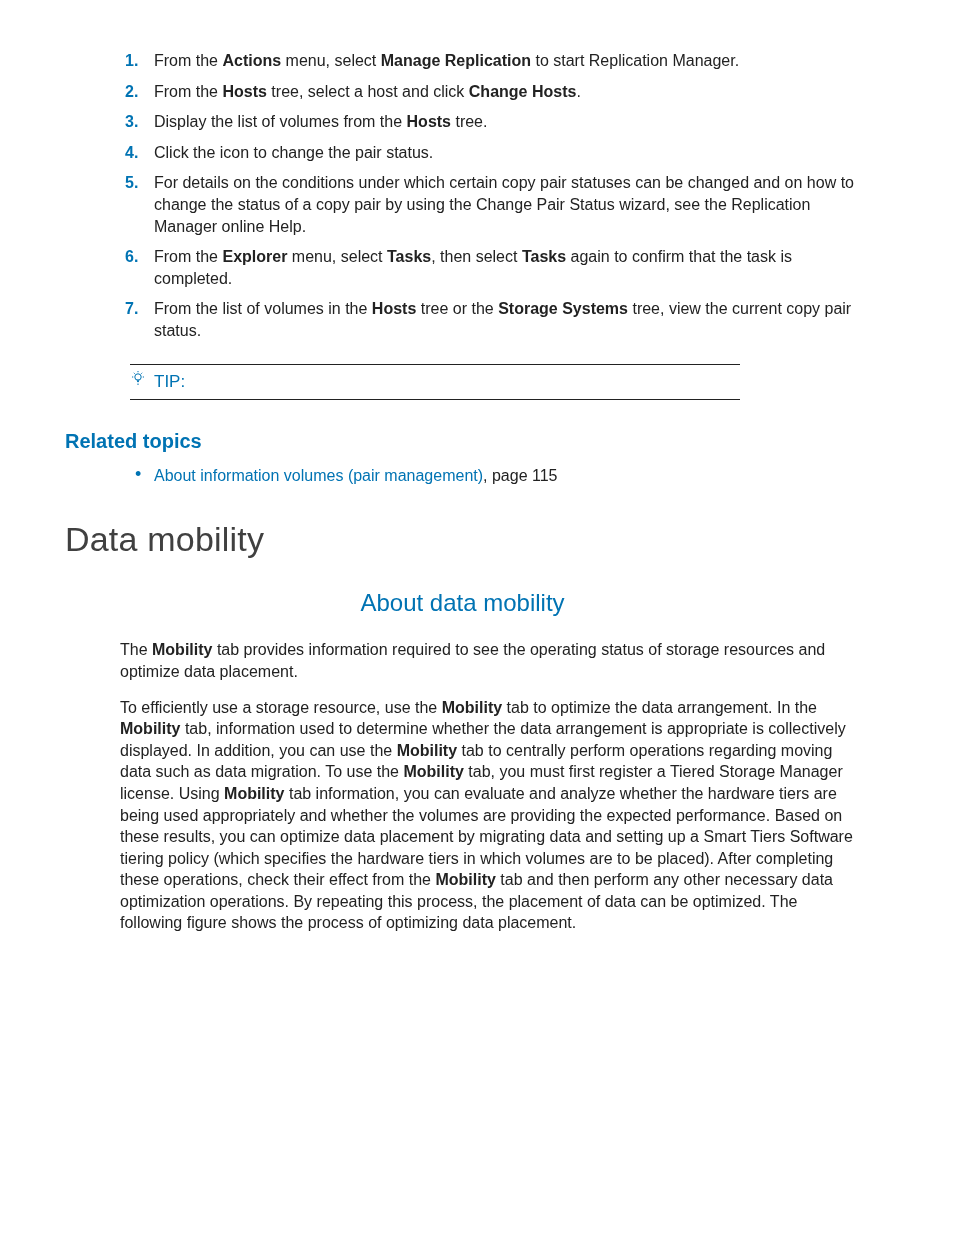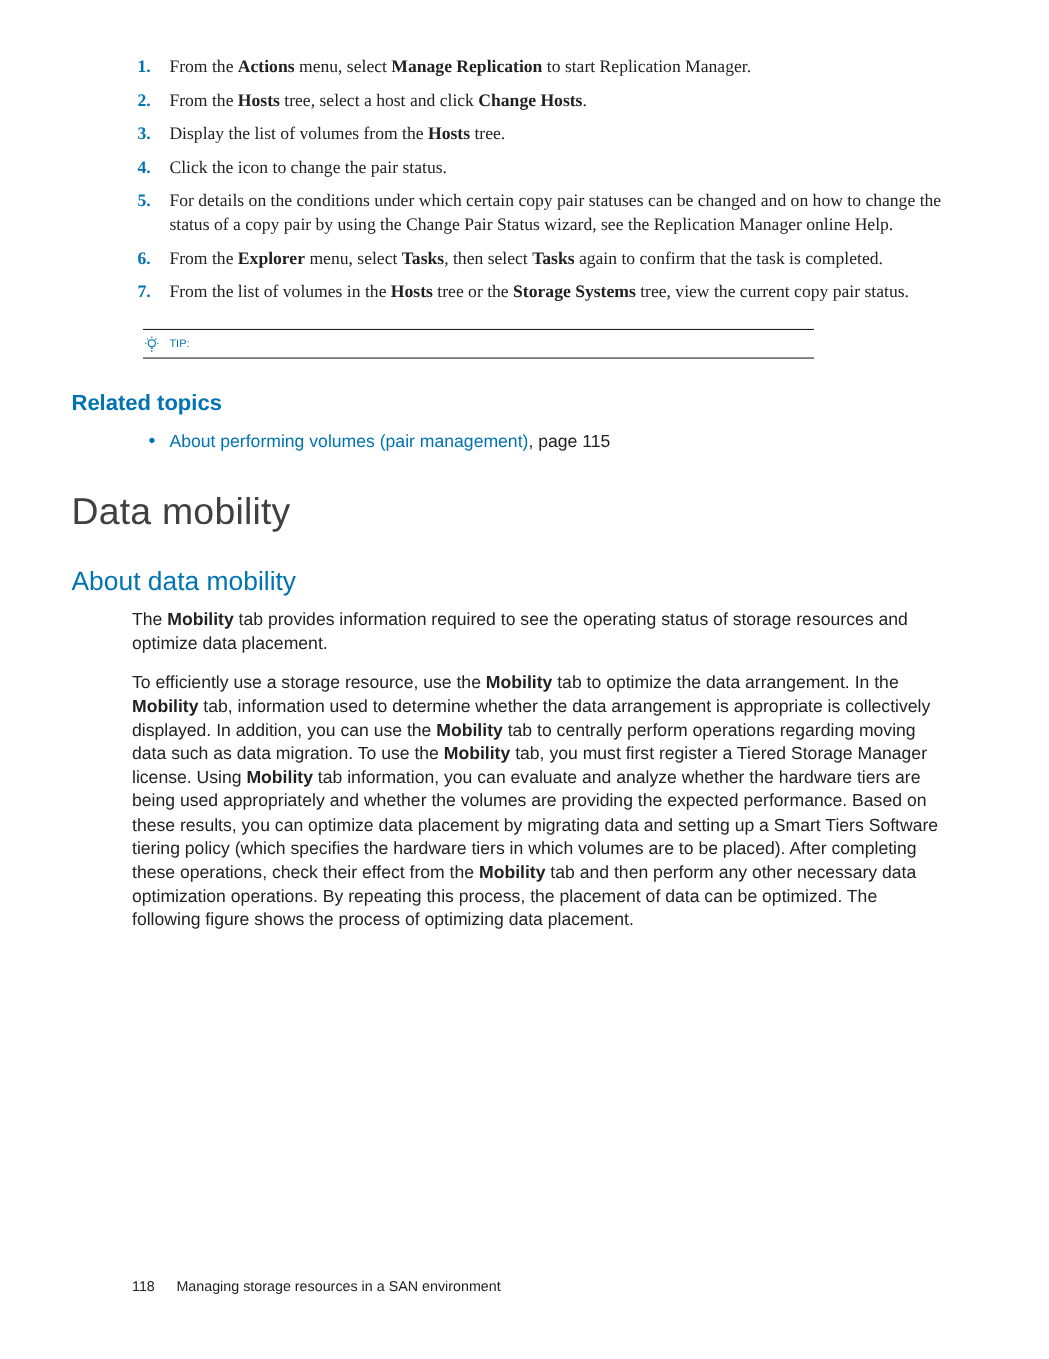--- a/index.html
+++ b/index.html
@@ -26,21 +26,20 @@
     list-style: none;
     padding: 0;
     margin: 0;
     counter-reset: step;
   }
   ol.steps > li {
     position: relative;
     padding-left: 34px;
     margin-bottom: 9px;
     counter-increment: step;
-    font-family: Liberation Serif, serif;
   }
   ol.steps > li::before {
     content: counter(step) ".";
     position: absolute;
     left: 5px;
     top: 0;
     color: #0073b3;
     font-weight: 600;
     font-size: 16px;
   }
@@ -53,21 +52,21 @@
     padding: 0;
     width: 610px;
   }
   .tip-rule {
     border: none;
     border-top: 1px solid #222;
     margin: 0;
   }
   .tip-head {
     color: #0073b3;
-    font-size: 10px;
+    font-size: 17px;
     padding: 6px 0 6px 24px;
     position: relative;
   }
   .tip-head svg {
     position: absolute;
     left: 0;
     top: 5px;
     width: 16px;
     height: 16px;
   }
@@ -103,21 +102,22 @@
     font-size: 34px;
     font-weight: 300;
     color: #404040;
     margin: 30px 0 10px -55px;
     letter-spacing: 0.2px;
   }
   h2.h2 {
     font-size: 24px;
     font-weight: 300;
     color: #0073b3;
-    margin: 24px 0 8px -55px;
+    margin: 24px 0 20px -55px;
+    text-align: center;
   }
   .para {
     font-size: 16px;
     line-height: 1.35;
     margin: 0 0 14px 0;
   }
   .footer {
     position: absolute;
     left: 120px;
     bottom: 58px;
@@ -174,28 +174,24 @@
             <line x1="7" y1="11.6" x2="9" y2="11.6"></line>
           </svg>
         </span>
         <span>TIP:</span>
       </div>
       <hr class="tip-rule">
     </div>
 
     <h3 class="related">Related topics</h3>
     <div class="bullet-link">
-      <span class="lnk">About performing volumes (pair management)</span><span>, page 115</span>
+      <span class="lnk">About information volumes (pair management)</span><span>, page 115</span>
     </div>
 
     <h1 class="h1">Data mobility</h1>
 
     <h2 class="h2">About data mobility</h2>
     <p class="para">The <b>Mobility</b> tab provides information required to see the operating status of storage resources and optimize data placement.</p>
     <p class="para">To efficiently use a storage resource, use the <b>Mobility</b> tab to optimize the data arrangement. In the <b>Mobility</b> tab, information used to determine whether the data arrangement is appropriate is collectively displayed. In addition, you can use the <b>Mobility</b> tab to centrally perform operations regarding moving data such as data migration. To use the <b>Mobility</b> tab, you must first register a Tiered Storage Manager license. Using <b>Mobility</b> tab information, you can evaluate and analyze whether the hardware tiers are being used appropriately and whether the volumes are providing the expected performance. Based on these results, you can optimize data placement by migrating data and setting up a Smart Tiers Software tiering policy (which specifies the hardware tiers in which volumes are to be placed). After completing these operations, check their effect from the <b>Mobility</b> tab and then perform any other necessary data optimization operations. By repeating this process, the placement of data can be optimized. The following figure shows the process of optimizing data placement.</p>
 
   </div>
 
-  <div class="footer">
-    <span class="pg">118</span>
-    <span>Managing storage resources in a SAN environment</span>
-  </div>
 </div>
 
 </body></html>

